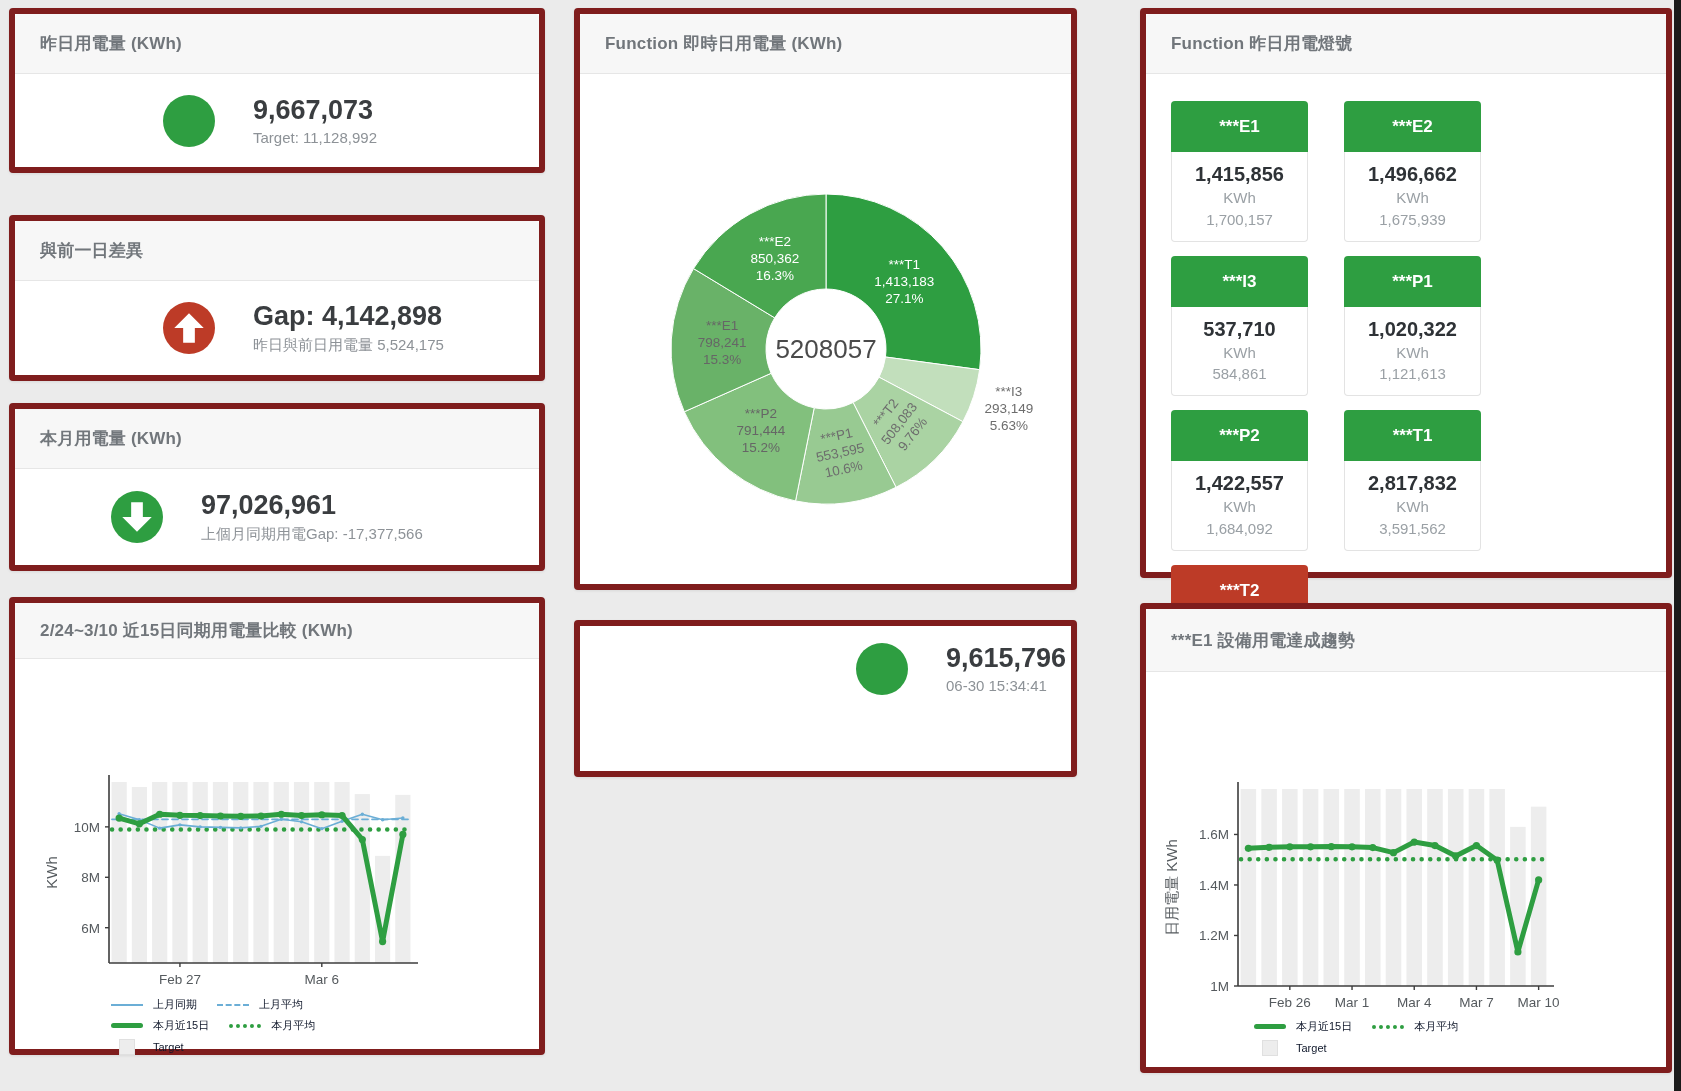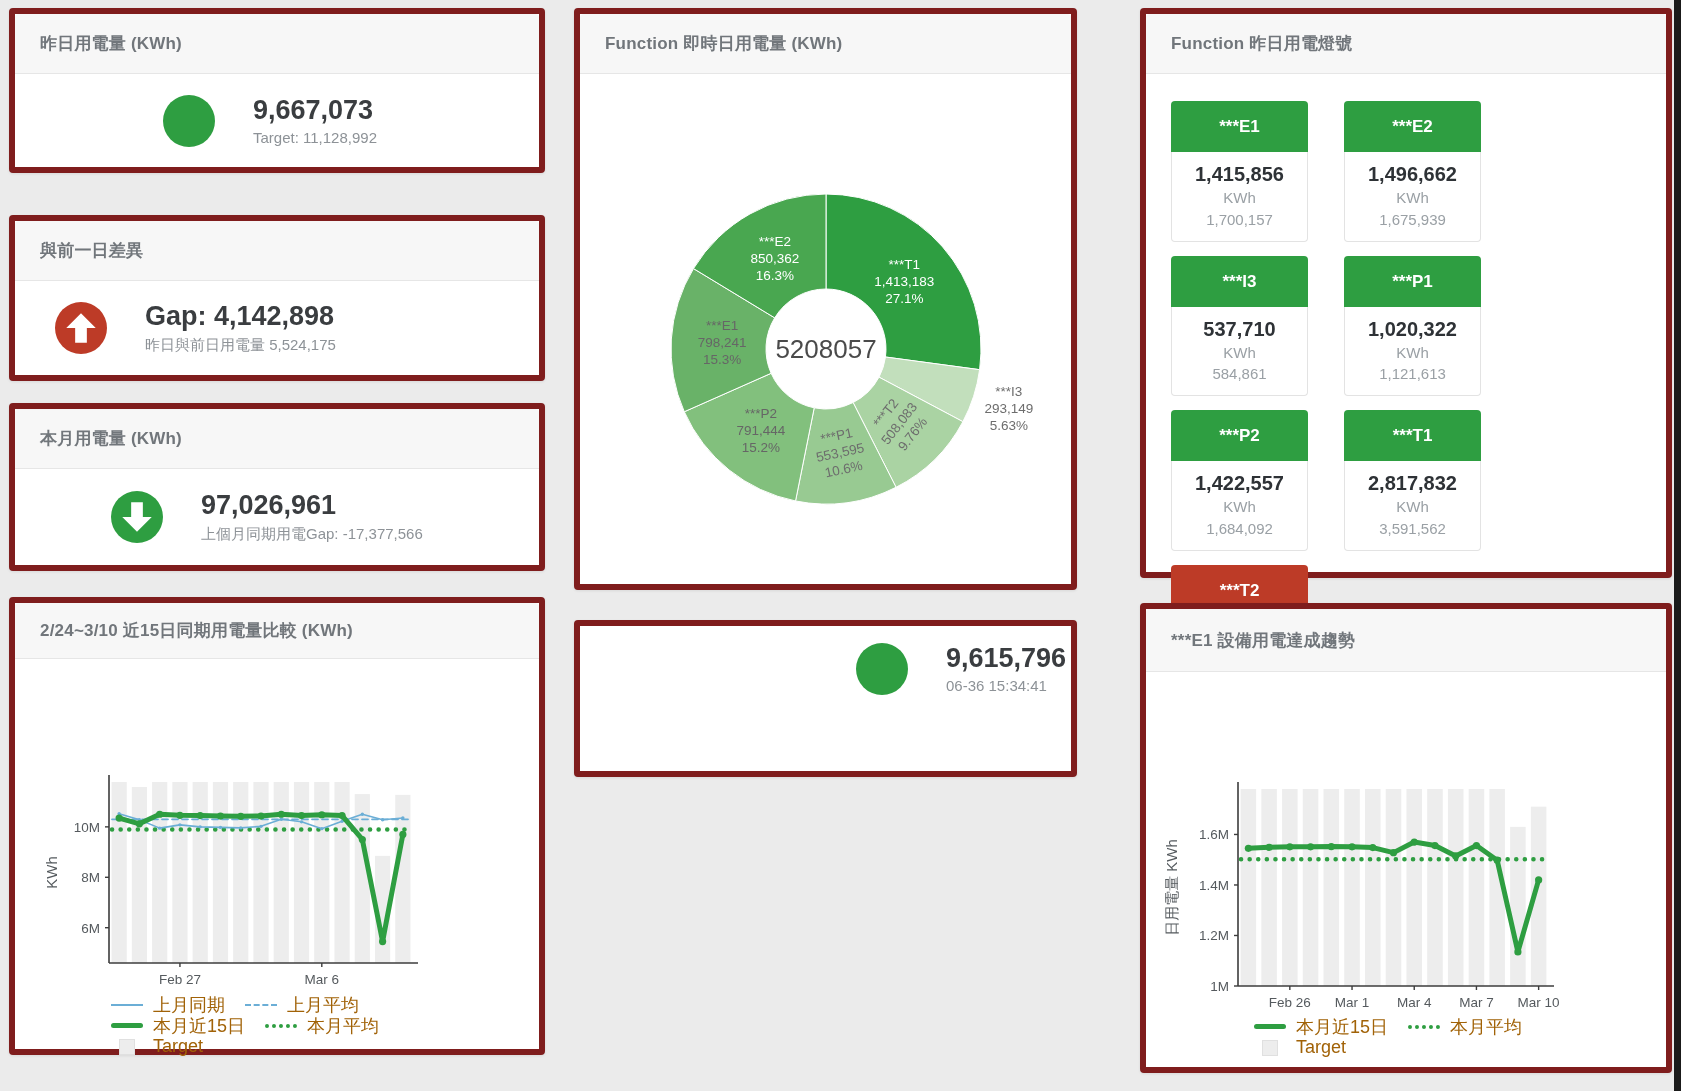--- a/index.html
+++ b/index.html
@@ -44,42 +44,42 @@
   .axis-label{font-size:15px;fill:#555a5e;}
   .legend{position:absolute;display:flex;flex-direction:column;gap:2px;}
   .legend-row{display:flex;align-items:center;height:19px;}
   .lg-item{display:inline-flex;align-items:center;margin-right:20px;}
   .lg-wrap{width:32px;display:flex;justify-content:center;margin-right:10px;}
   .lg-line{width:32px;border-top:2px solid;}
   .lg-dashed{width:32px;border-top:2px dashed;}
   .lg-thick{width:32px;height:5px;border-radius:3px;}
   .lg-dotted{width:32px;border-top:4px dotted;}
   .lg-square{width:14px;height:14px;}
-  .lg-label{font-size:18px;color:#a16207;}
+  .lg-label{font-size:11px;color:#0f172a;}
   .scroll-strip{position:absolute;top:0;right:0;width:7px;height:1091px;background:#1a1a1a;}
 </style>
 </head>
 <body>
 
 <div class="card" style="left:9px;top:8px;width:536px;height:165px;">
   <div class="card-header">昨日用電量 (KWh)</div>
   <div class="kpi-body" style="padding-left:148px;">
     <svg class="kpi-icon" viewBox="0 0 24 24">
       <circle cx="12" cy="12" r="12" fill="#2e9e41"></circle>
     </svg>
     <div class="kpi-text">
       <span class="kpi-value">9,667,073</span>
       <span class="kpi-sub">Target: 11,128,992</span>
     </div>
   </div>
 </div>
 
 <div class="card" style="left:9px;top:215px;width:536px;height:166px;">
   <div class="card-header">與前一日差異</div>
-  <div class="kpi-body" style="margin-left:40px;">
+  <div class="kpi-body" style="padding-left:148px;">
     <svg class="kpi-icon" viewBox="0 0 24 24">
       <circle cx="12" cy="12" r="12" fill="#bd3b27"></circle>
       <path d="M12 5.2 L18.8 12 H14.7 V18.8 H9.3 V12 H5.2 Z" fill="#ffffff"></path>
     </svg>
     <div class="kpi-text">
       <span class="kpi-value">Gap: 4,142,898</span>
       <span class="kpi-sub">昨日與前日用電量 5,524,175</span>
     </div>
   </div>
 </div>
@@ -225,21 +225,21 @@
     </svg>
 </div>
 
 <div class="card" style="left:574px;top:620px;width:503px;height:157px;">
   <div class="kpi-body" style="padding-left:276px;height:calc(100% - 60px);align-items:center;">
     <svg class="kpi-icon" viewBox="0 0 24 24">
       <circle cx="12" cy="12" r="12" fill="#2e9e41"></circle>
     </svg>
     <div class="kpi-text">
       <span class="kpi-value">9,615,796</span>
-      <span class="kpi-sub">06-36 15:34:41</span>
+      <span class="kpi-sub">06-30 15:34:41</span>
     </div>
   </div>
 </div>
 
 <div class="card" style="left:1140px;top:8px;width:532px;height:570px;">
   <div class="card-header">Function 昨日用電燈號</div>
   <div class="tiles" id="tiles-container">
       <div class="tile">
         <div class="tile-head" style="background:#2e9e41">***E1</div>
         <div class="tile-body">

